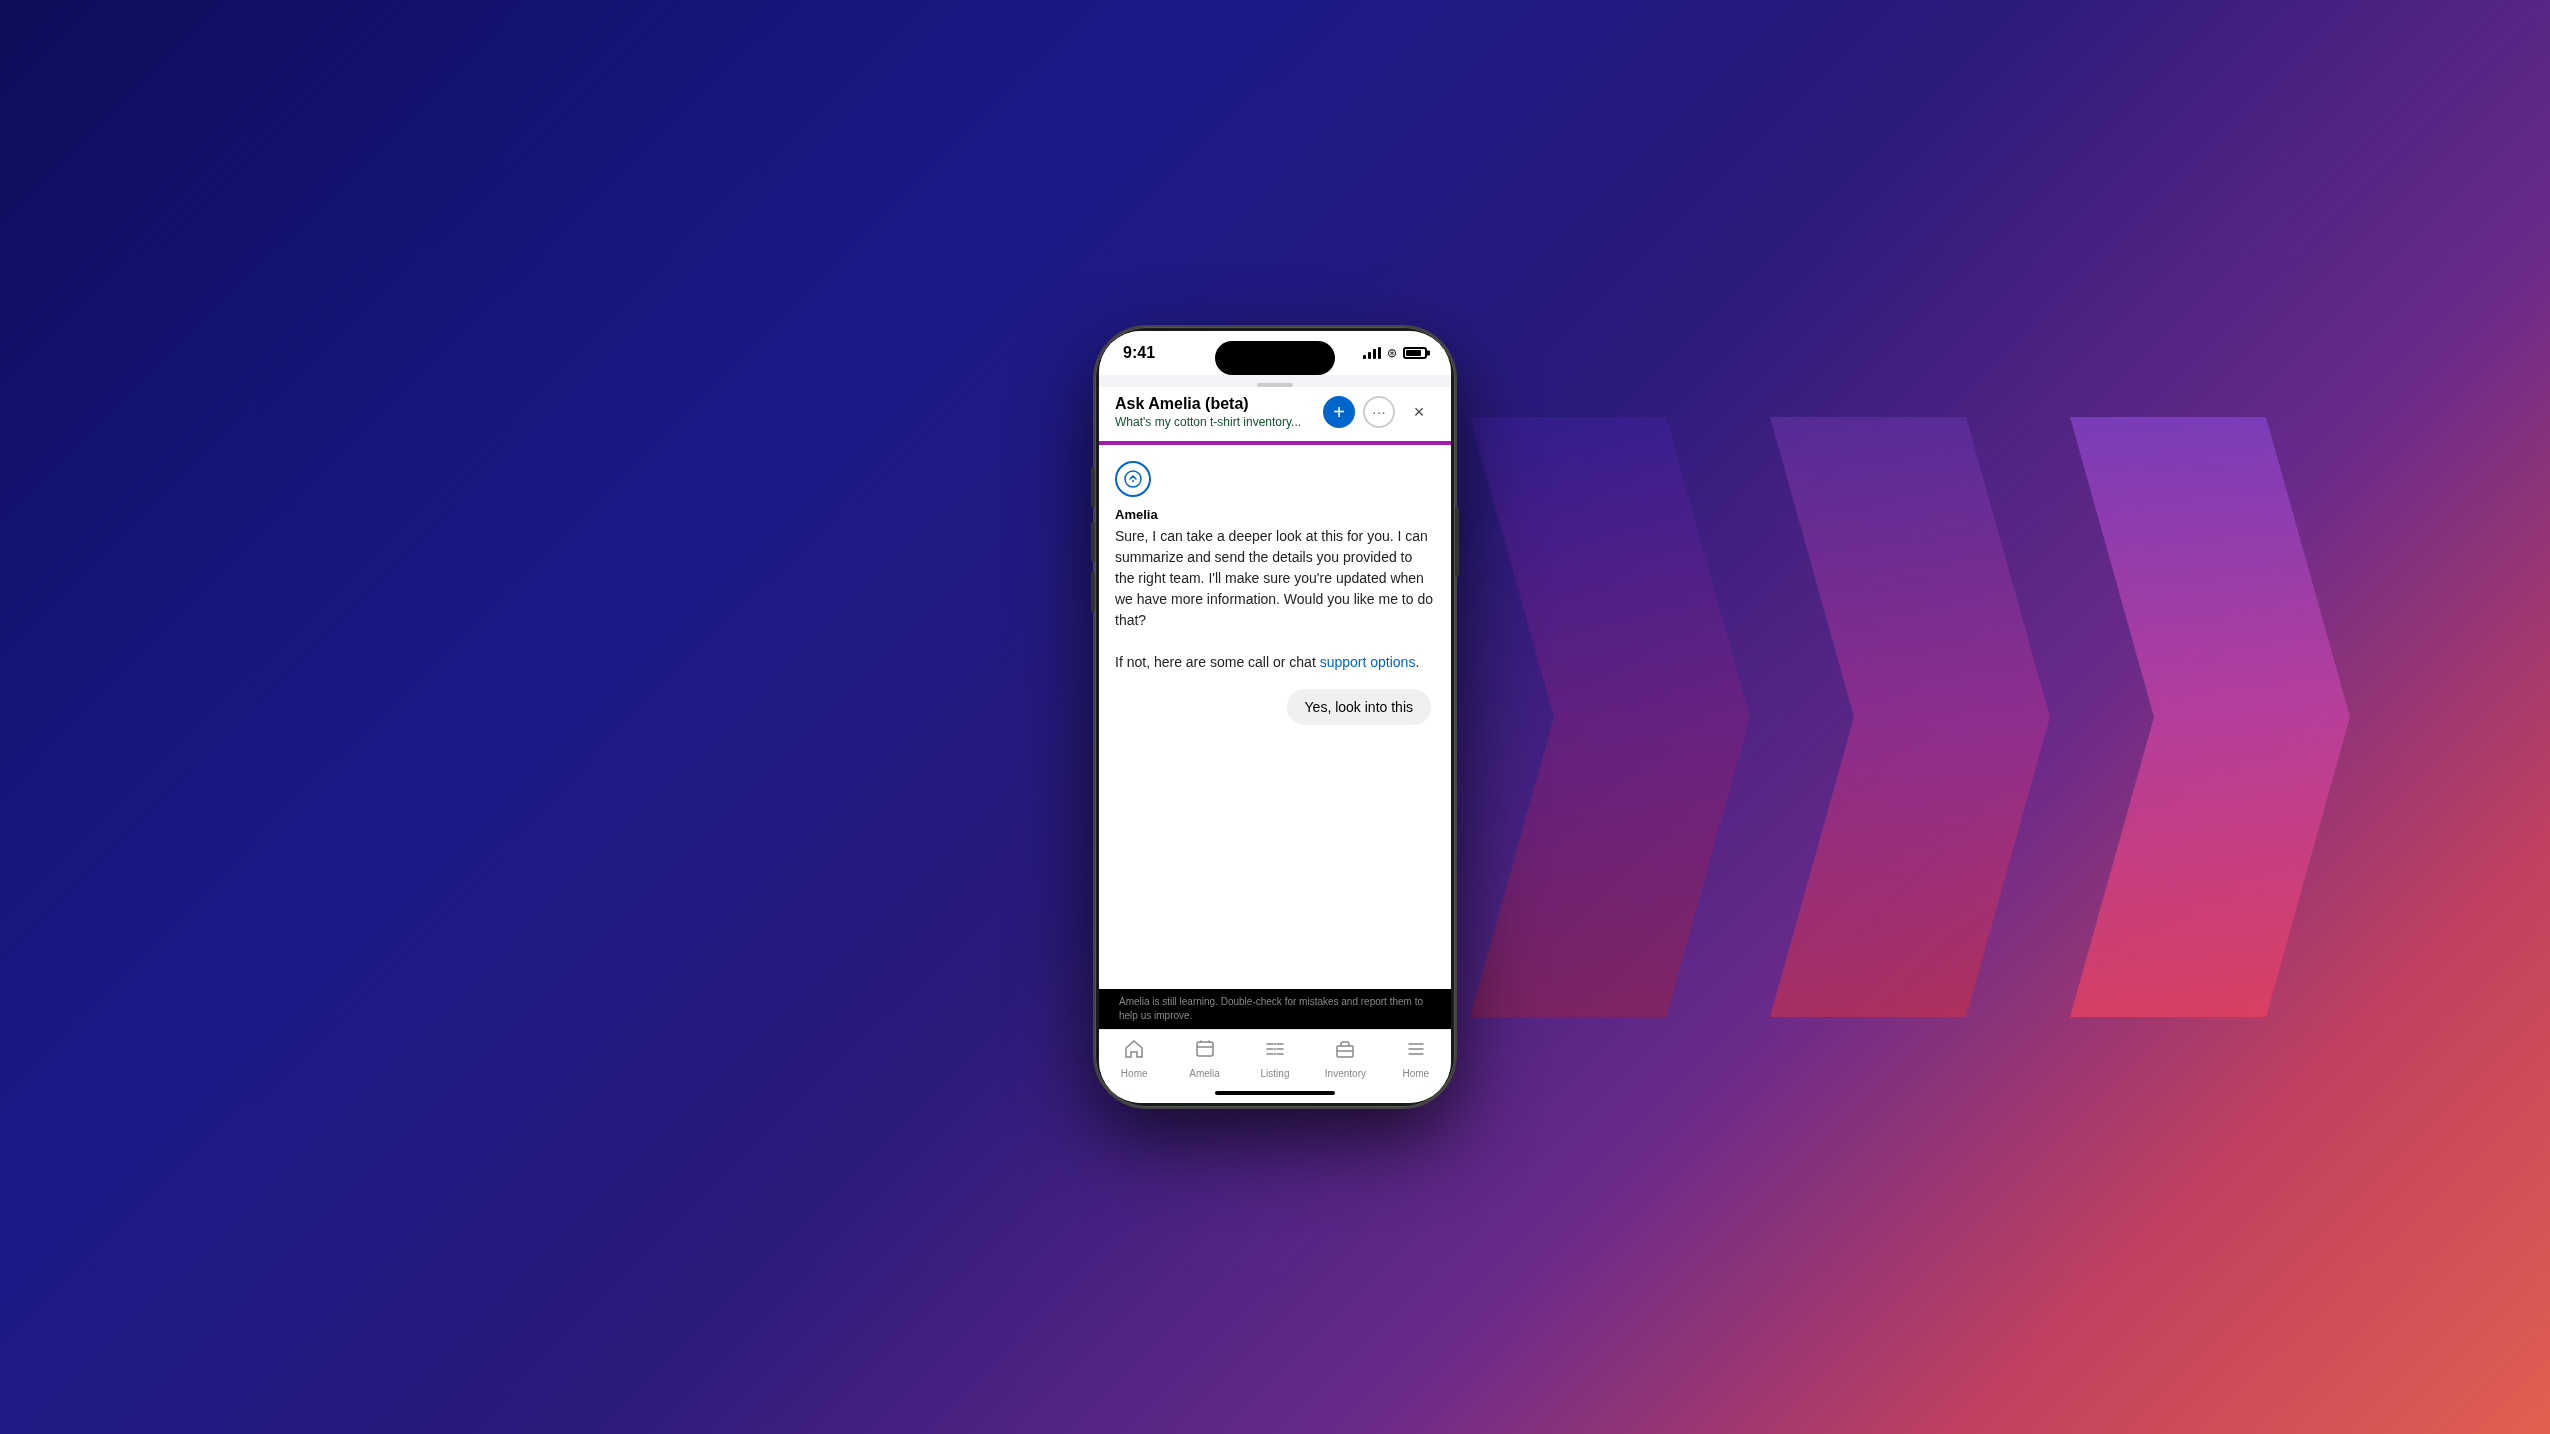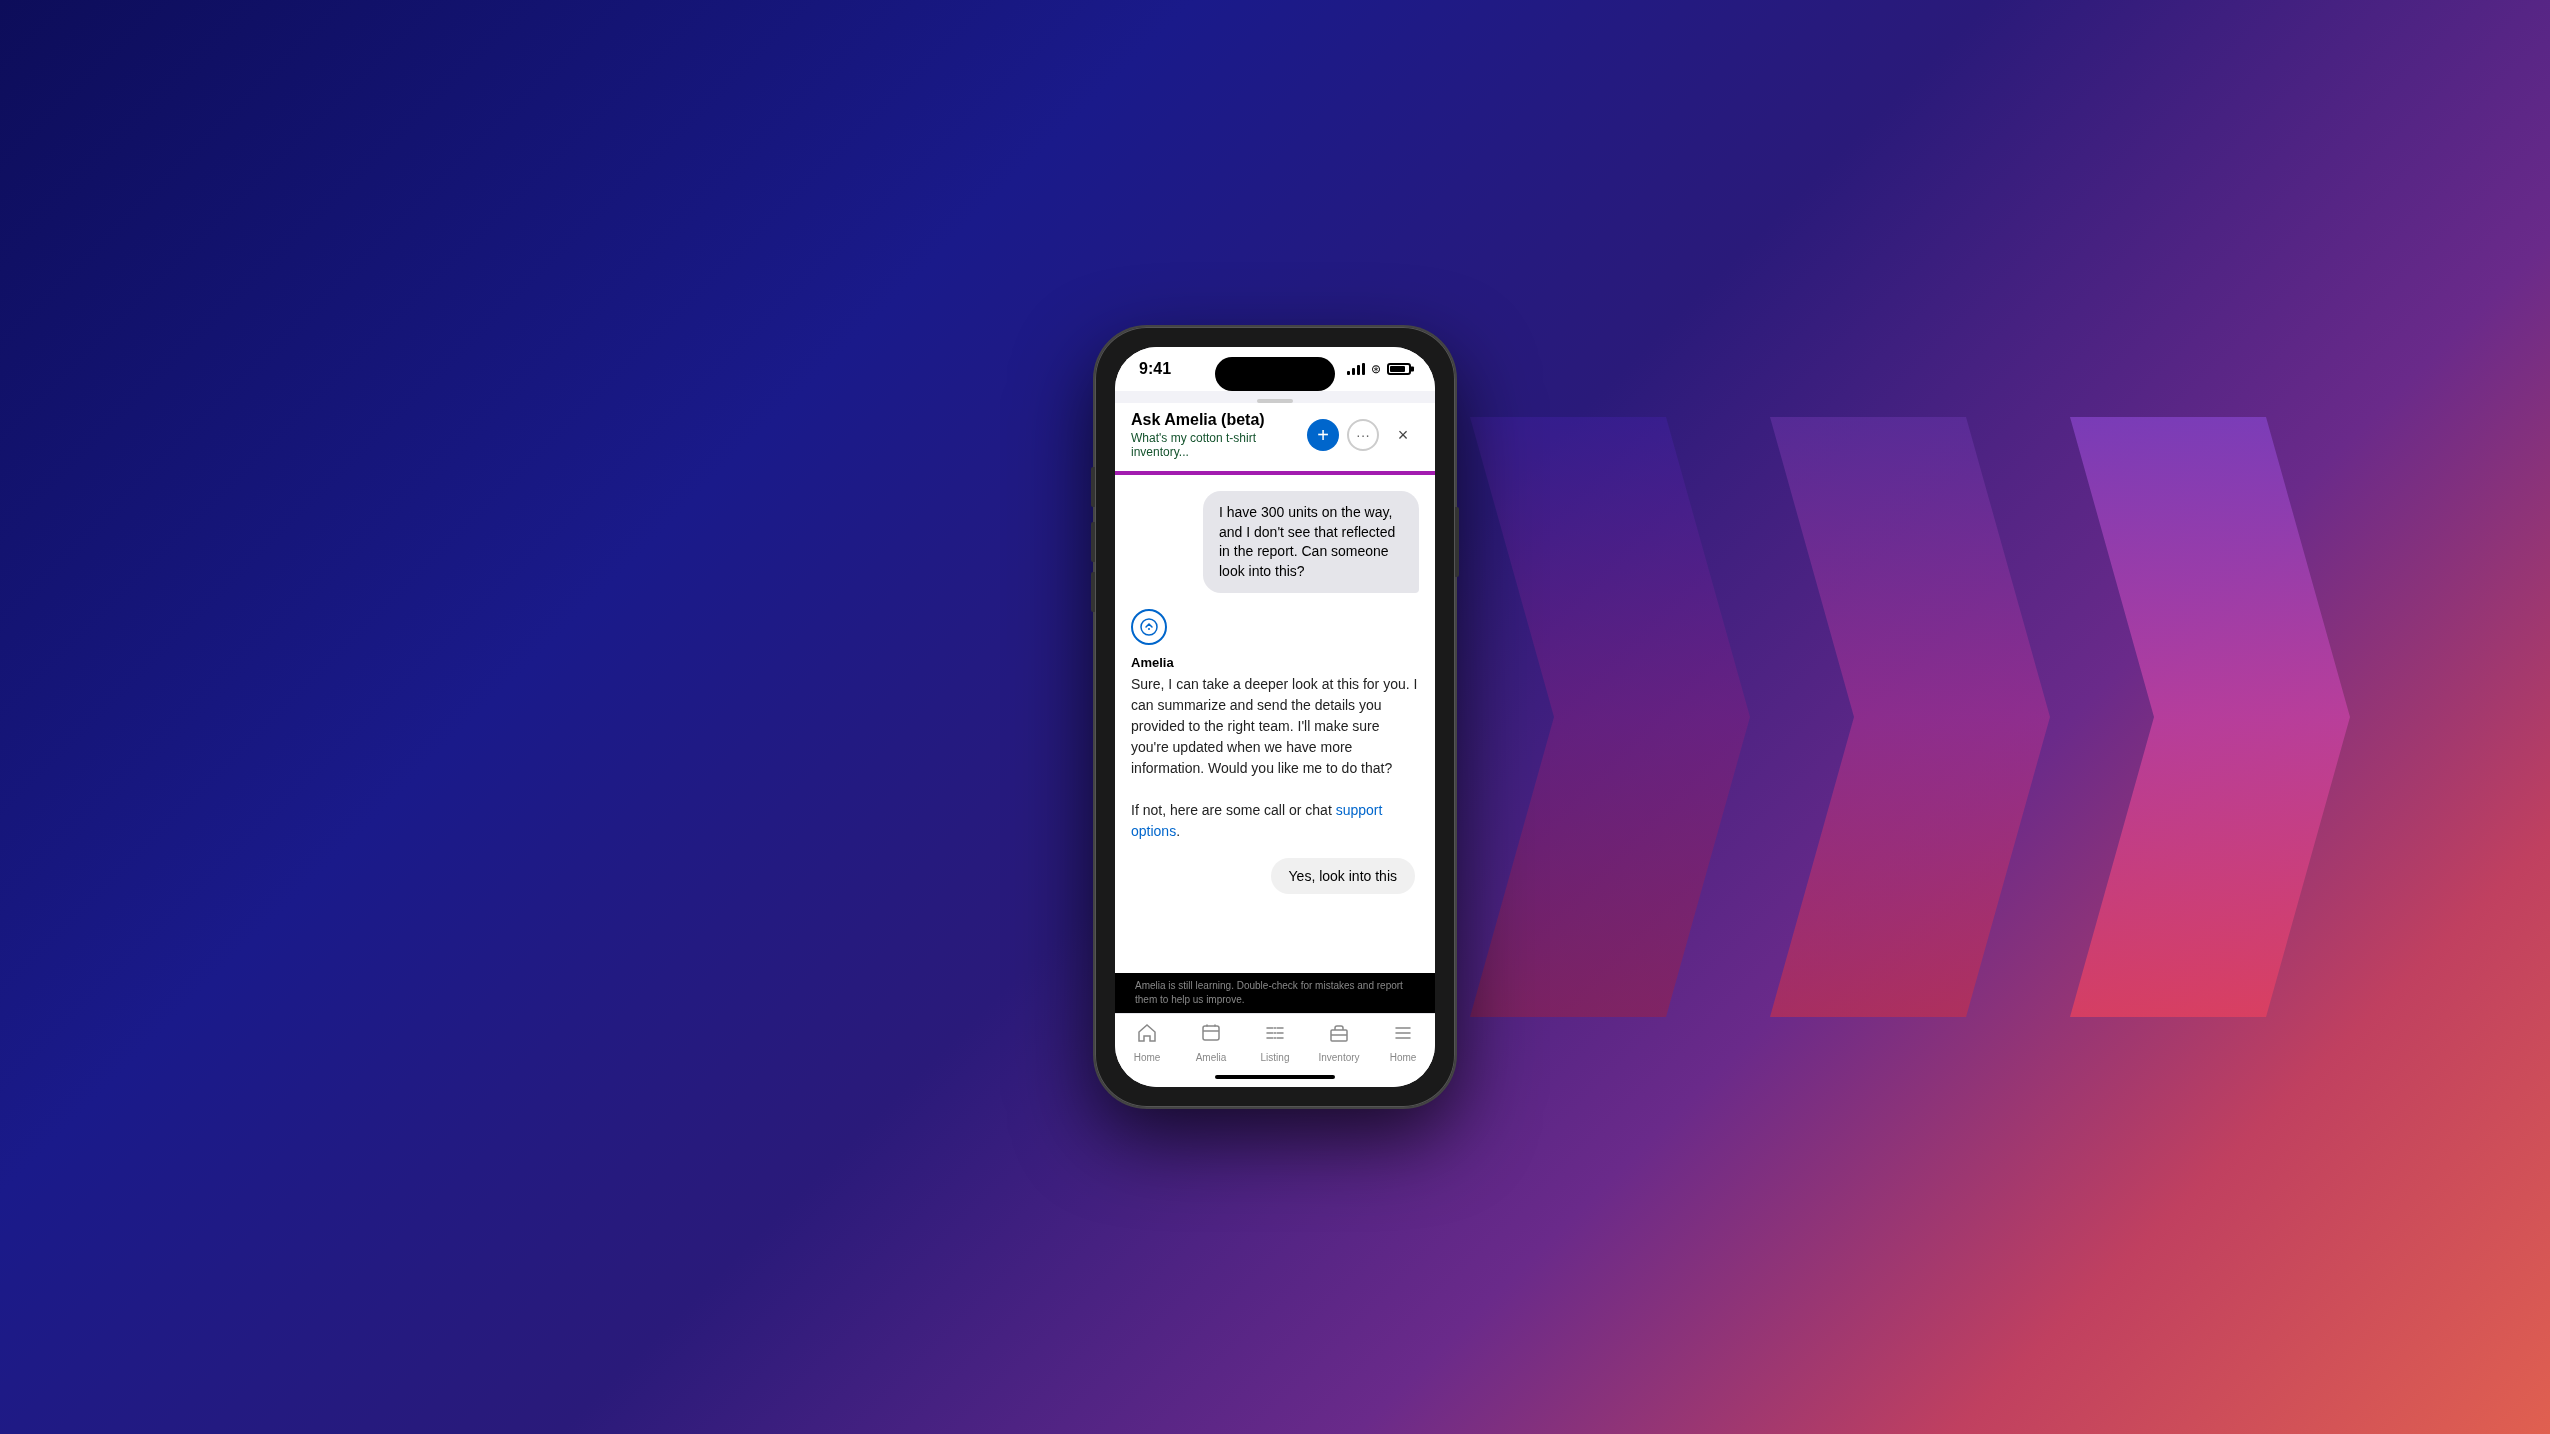--- a/index.html
+++ b/index.html
@@ -50,21 +50,21 @@
     .phone-wrapper {
       position: relative;
       z-index: 10;
     }
 
     .phone {
       width: 360px;
       height: 780px;
       background: #1a1a1a;
       border-radius: 52px;
-      padding: 20px;
+      padding: 4px;
       box-shadow:
         0 0 0 2px #444,
         0 30px 80px rgba(0,0,0,0.7),
         inset 0 0 0 1px #555;
       position: relative;
     }
 
     
     .phone::before {
       content: '';
@@ -468,23 +468,20 @@
         </div>
         <div class="top-bar-actions">
           <div class="action-btn action-btn-plus">+</div>
           <div class="action-btn action-btn-dots">···</div>
           <div class="action-btn action-btn-close">×</div>
         </div>
       </div>
 
       <div class="chat-area">
 
-        <div class="user-bubble">
-          <span>I have 300 units on the way, and I don't see that reflected in the report. Can someone look into this?</span>
-        </div>
 
         <div class="amelia-message">
           <div class="amelia-avatar">
             <svg width="18" height="18" viewBox="0 0 18 18" fill="none">
               <circle cx="9" cy="9" r="8" stroke="#0066cc" stroke-width="1.5" fill="none"></circle>
               <path d="M6 9 L9 6 L12 9" stroke="#0066cc" stroke-width="1.5" stroke-linecap="round" fill="none"></path>
               <circle cx="9" cy="11" r="1" fill="#0066cc"></circle>
             </svg>
           </div>
           <div class="amelia-content">

